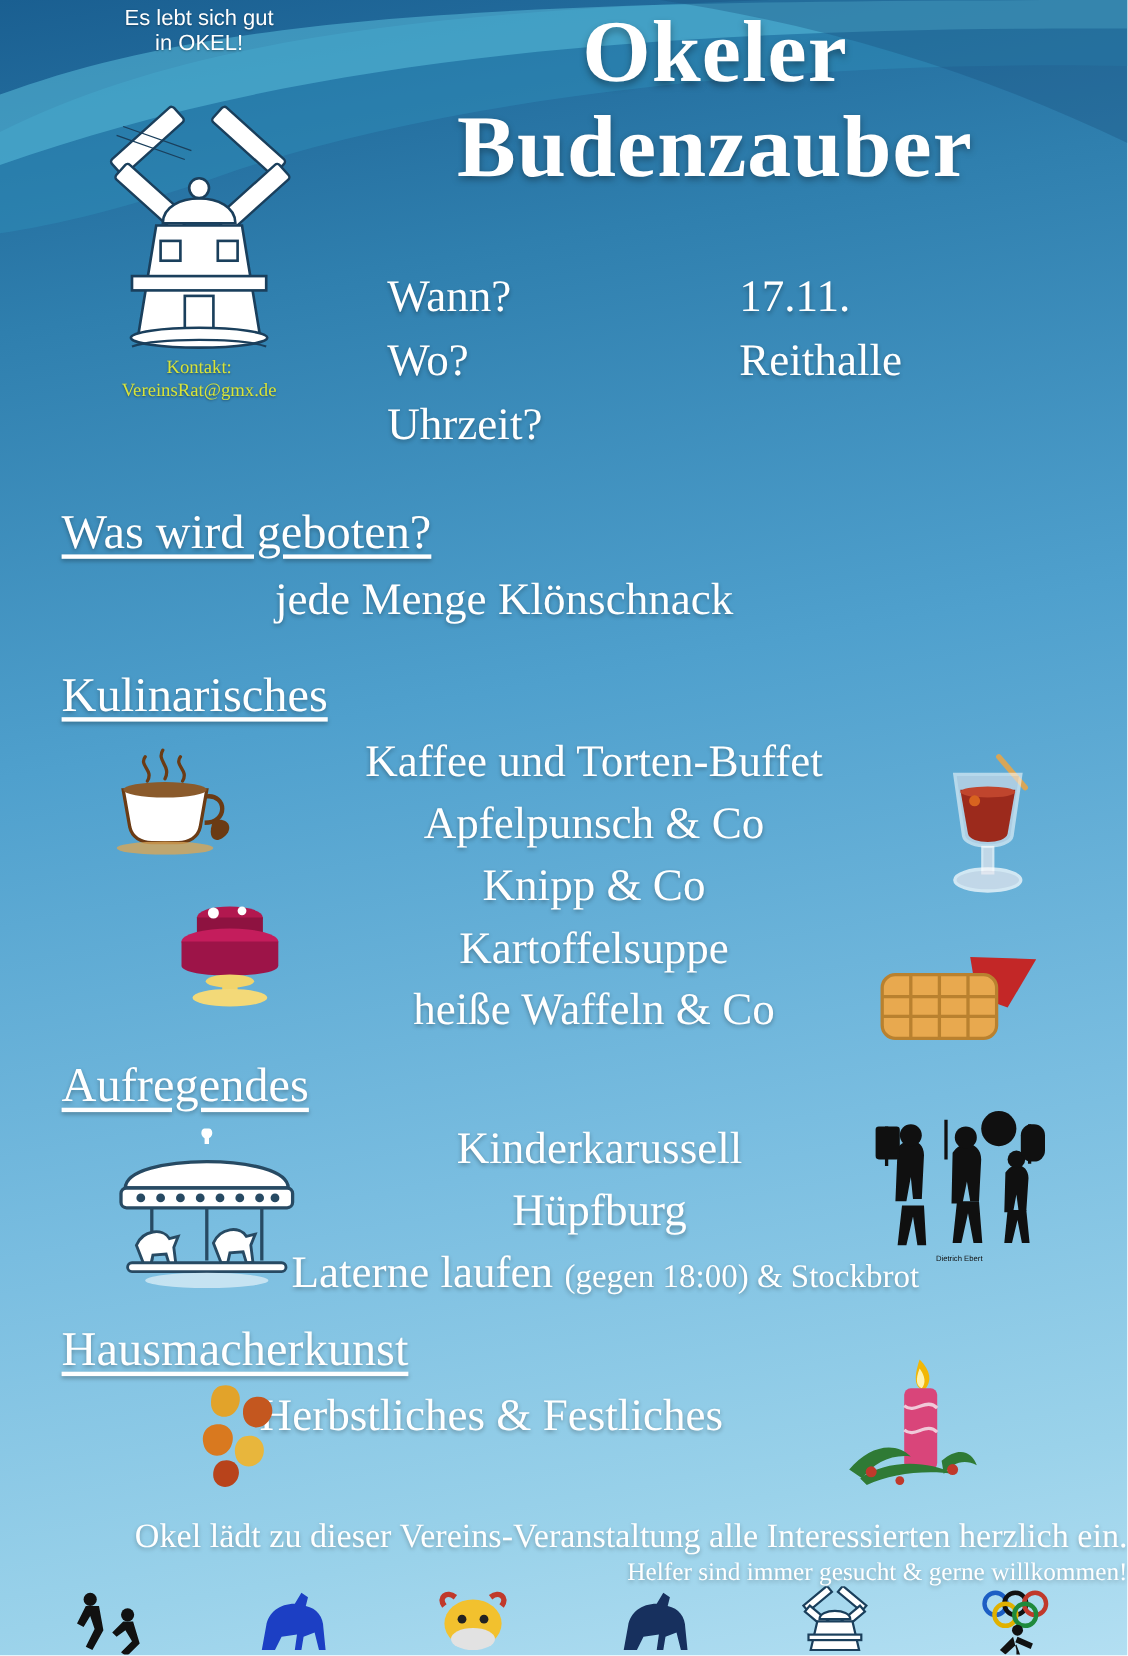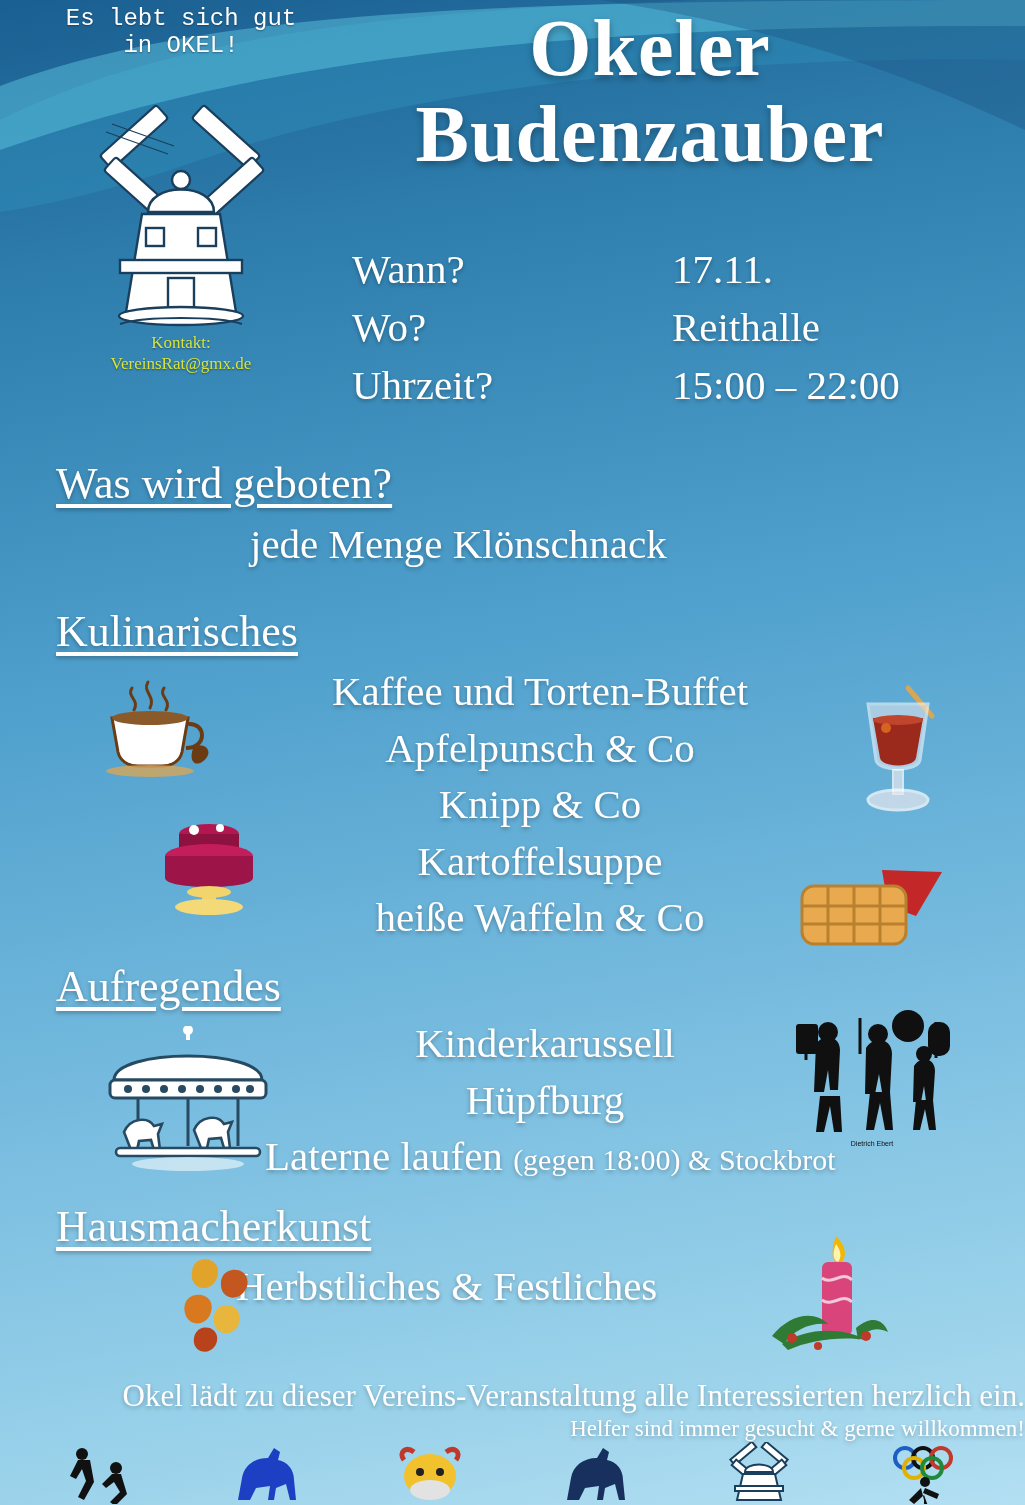--- a/index.html
+++ b/index.html
@@ -29,22 +29,22 @@
 
   
   .logo-block {
     position: absolute;
     left: 46px;
     top: 6px;
     width: 270px;
     text-align: center;
   }
   .logo-tagline {
-    font-family: Liberation Mono, monospace;
-    font-size: 24px;
+    font-family: Liberation Sans, sans-serif;
+    font-size: 20px;
     line-height: 1.12;
     color: #ffffff;
     text-shadow: 0 1px 2px rgba(0,0,0,.35);
     font-weight: 400;
   }
   .windmill {
     margin: 2px auto 0;
     width: 210px;
     height: 268px;
   }
@@ -237,21 +237,20 @@
     <div class="facts-row">
       <div class="facts-q">Wann?</div>
       <div class="facts-a">17.11.</div>
     </div>
     <div class="facts-row">
       <div class="facts-q">Wo?</div>
       <div class="facts-a">Reithalle</div>
     </div>
     <div class="facts-row">
       <div class="facts-q">Uhrzeit?</div>
-      <div class="facts-a">15:00 – 22:00</div>
     </div>
   </div>
 
   <div class="section-head" id="sec-geboten">Was wird geboten?</div>
   <div id="geboten-body">
     <div class="body-line">jede Menge Klönschnack</div>
   </div>
 
   <div class="section-head" id="sec-kulinarisch">Kulinarisches</div>
   <div id="kulinarisch-body">

